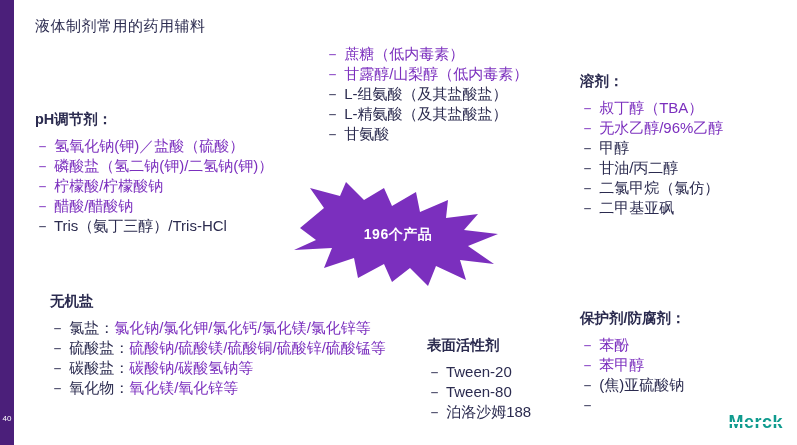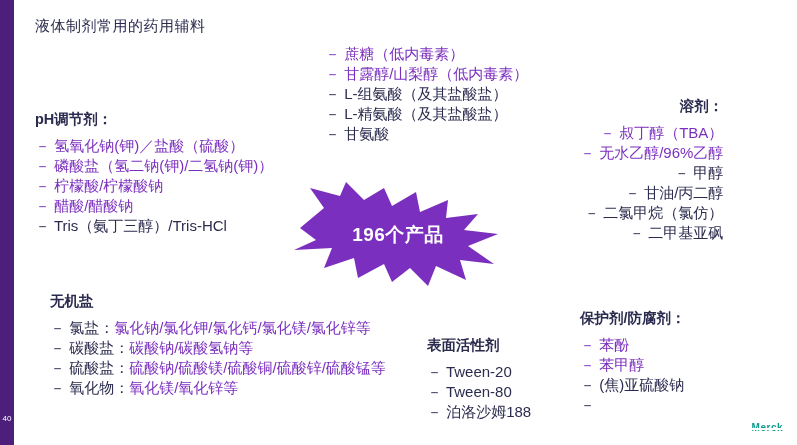--- a/index.html
+++ b/index.html
@@ -74,38 +74,38 @@
   .burst-label {
     position: absolute;
     left: 0;
     top: 0;
     width: 220px;
     height: 105px;
     display: flex;
     align-items: center;
     justify-content: center;
     color: #ffffff;
-    font-size: 19px;
+    font-size: 14px;
     font-weight: bold;
     letter-spacing: 0.5px;
   }
   .page-num-box {
     position: absolute;
     left: 0px;
     bottom: 22px;
     width: 14px;
     text-align: center;
     font-size: 8px;
     color: #ffffff;
   }
   .logo {
     position: absolute;
     right: 14px;
     bottom: 12px;
-    font-size: 10px;
+    font-size: 18px;
     font-weight: bold;
     color: #0f9b8e;
     letter-spacing: 0.5px;
   }
   .logo .strike {
     position: relative;
   }
   .logo .strike::after {
     content: "";
     position: absolute;
@@ -136,40 +136,40 @@
   </div>
 
   <div class="block" style="left:325px; top:44px;">
     <div class="item purple">－ 蔗糖（低内毒素）</div>
     <div class="item purple">－ 甘露醇/山梨醇（低内毒素）</div>
     <div class="item dark">－ L-组氨酸（及其盐酸盐）</div>
     <div class="item dark">－ L-精氨酸（及其盐酸盐）</div>
     <div class="item dark">－ 甘氨酸</div>
   </div>
 
-  <div class="block" style="left:580px; top:97px;text-align:right;">
+  <div class="block" style="left:580px; top:72px;">
     <div class="block-head">溶剂：</div>
     <div class="item purple">－ 叔丁醇（TBA）</div>
     <div class="item purple">－ 无水乙醇/96%乙醇</div>
     <div class="item dark">－ 甲醇</div>
     <div class="item dark">－ 甘油/丙二醇</div>
     <div class="item dark">－ 二氯甲烷（氯仿）</div>
     <div class="item dark">－ 二甲基亚砜</div>
   </div>
 
   <div class="block" style="left:50px; top:292px;">
     <div class="block-head">无机盐</div>
     <div class="item">
       <span class="dark">－ 氯盐：</span><span class="purple">氯化钠/氯化钾/氯化钙/氯化镁/氯化锌等</span>
     </div>
     <div class="item">
+      <span class="dark">－ 硫酸盐：</span><span class="purple">硫酸钠/硫酸镁/硫酸铜/硫酸锌/硫酸锰等</span>
+    </div>
+    <div class="item">
       <span class="dark">－ 碳酸盐：</span><span class="purple">碳酸钠/碳酸氢钠等</span>
-    </div>
-    <div class="item">
-      <span class="dark">－ 硫酸盐：</span><span class="purple">硫酸钠/硫酸镁/硫酸铜/硫酸锌/硫酸锰等</span>
     </div>
     <div class="item">
       <span class="dark">－ 氧化物：</span><span class="purple">氧化镁/氧化锌等</span>
     </div>
   </div>
 
   <div class="block" style="left:415px; top:336px;margin-left:12px;">
     <div class="block-head">表面活性剂</div>
     <div class="item dark">－ Tween-20</div>
     <div class="item dark">－ Tween-80</div>

